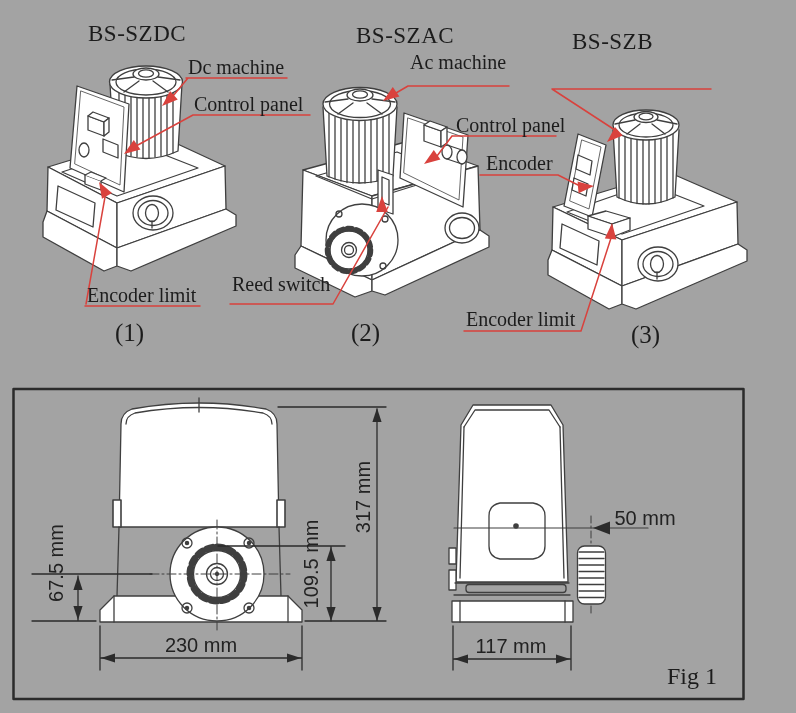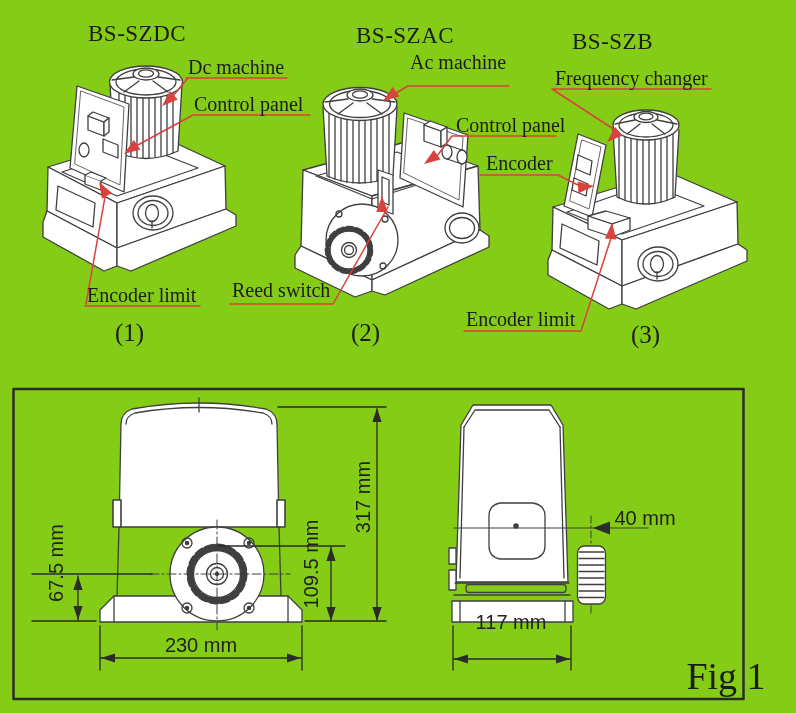--- a/index.html
+++ b/index.html
@@ -1,25 +1,25 @@
 <!DOCTYPE html>
 <html><head>
 <meta charset="utf-8">
 <style>
   html,body{margin:0;padding:0;background:#fff;}
-  .canvas{position:relative;width:796px;height:713px;background:#84cc16;overflow:hidden;
+  .canvas{position:relative;width:796px;height:713px;background:#a3a3a3;overflow:hidden;
           font-family:"Liberation Serif",serif;color:#1c1c1c;}
   .art{position:absolute;left:0;top:0;}
   .lbl{position:absolute;white-space:nowrap;line-height:1;font-size:20px;color:#1c1c1c;}
   .title{font-size:23px;letter-spacing:.5px;}
   .num{font-size:25px;}
   .dim{font-family:"Liberation Sans",sans-serif;font-size:20px;color:#222;
        transform:translate(-50%,-50%);}
   .dim.vert{transform:translate(-50%,-50%) rotate(-90deg);}
-  .caption{font-size:38px;transform:translate(-50%,-50%);margin-left:34px;}
+  .caption{font-size:24px;transform:translate(-50%,-50%);}
 </style>
 </head>
 <body>
 
 <div class="canvas">
 
 <svg class="art" width="796" height="713" viewBox="0 0 796 713" fill="none" stroke="#3f3f3f" stroke-width="1.3" stroke-linejoin="round" stroke-linecap="round">
 
   <g>
     <polygon points="48,167 117,203 225,166 156,134" fill="#fff"></polygon>
@@ -236,32 +236,31 @@
 <span class="lbl title" style="left:88px;top:22px">BS-SZDC</span>
 <span class="lbl title" style="left:356px;top:24px">BS-SZAC</span>
 <span class="lbl title" style="left:572px;top:30px">BS-SZB</span>
 
 <span class="lbl" style="left:188px;top:57px">Dc machine</span>
 <span class="lbl" style="left:194px;top:94px">Control panel</span>
 <span class="lbl" style="left:87px;top:285px">Encoder limit</span>
 
 <span class="lbl" style="left:410px;top:52px">Ac machine</span>
 <span class="lbl" style="left:456px;top:115px">Control panel</span>
-<span class="lbl" style="left:232px;top:280px">Reed switch</span>
-
-<span class="lbl" style="left:555px;top:68px">Frequency changer</span>
+<span class="lbl" style="left:232px;top:274px">Reed switch</span>
+
 <span class="lbl" style="left:486px;top:153px">Encoder</span>
 <span class="lbl" style="left:466px;top:309px">Encoder limit</span>
 
 <span class="lbl num" style="left:115px;top:320px">(1)</span>
 <span class="lbl num" style="left:351px;top:320px">(2)</span>
 <span class="lbl num" style="left:631px;top:322px">(3)</span>
 
 <span class="lbl dim" style="left:201px;top:645px">230 mm</span>
-<span class="lbl dim" style="left:511px;top:622px">117 mm</span>
-<span class="lbl dim" style="left:645px;top:518px">40 mm</span>
+<span class="lbl dim" style="left:511px;top:646px">117 mm</span>
+<span class="lbl dim" style="left:645px;top:518px">50 mm</span>
 <span class="lbl dim vert" style="left:363px;top:497px">317 mm</span>
 <span class="lbl dim vert" style="left:311px;top:564px">109.5 mm</span>
 <span class="lbl dim vert" style="left:56px;top:563px">67.5 mm</span>
 
 <span class="lbl caption" style="left:692px;top:676px">Fig 1</span>
 
 </div>
 
 </body></html>

